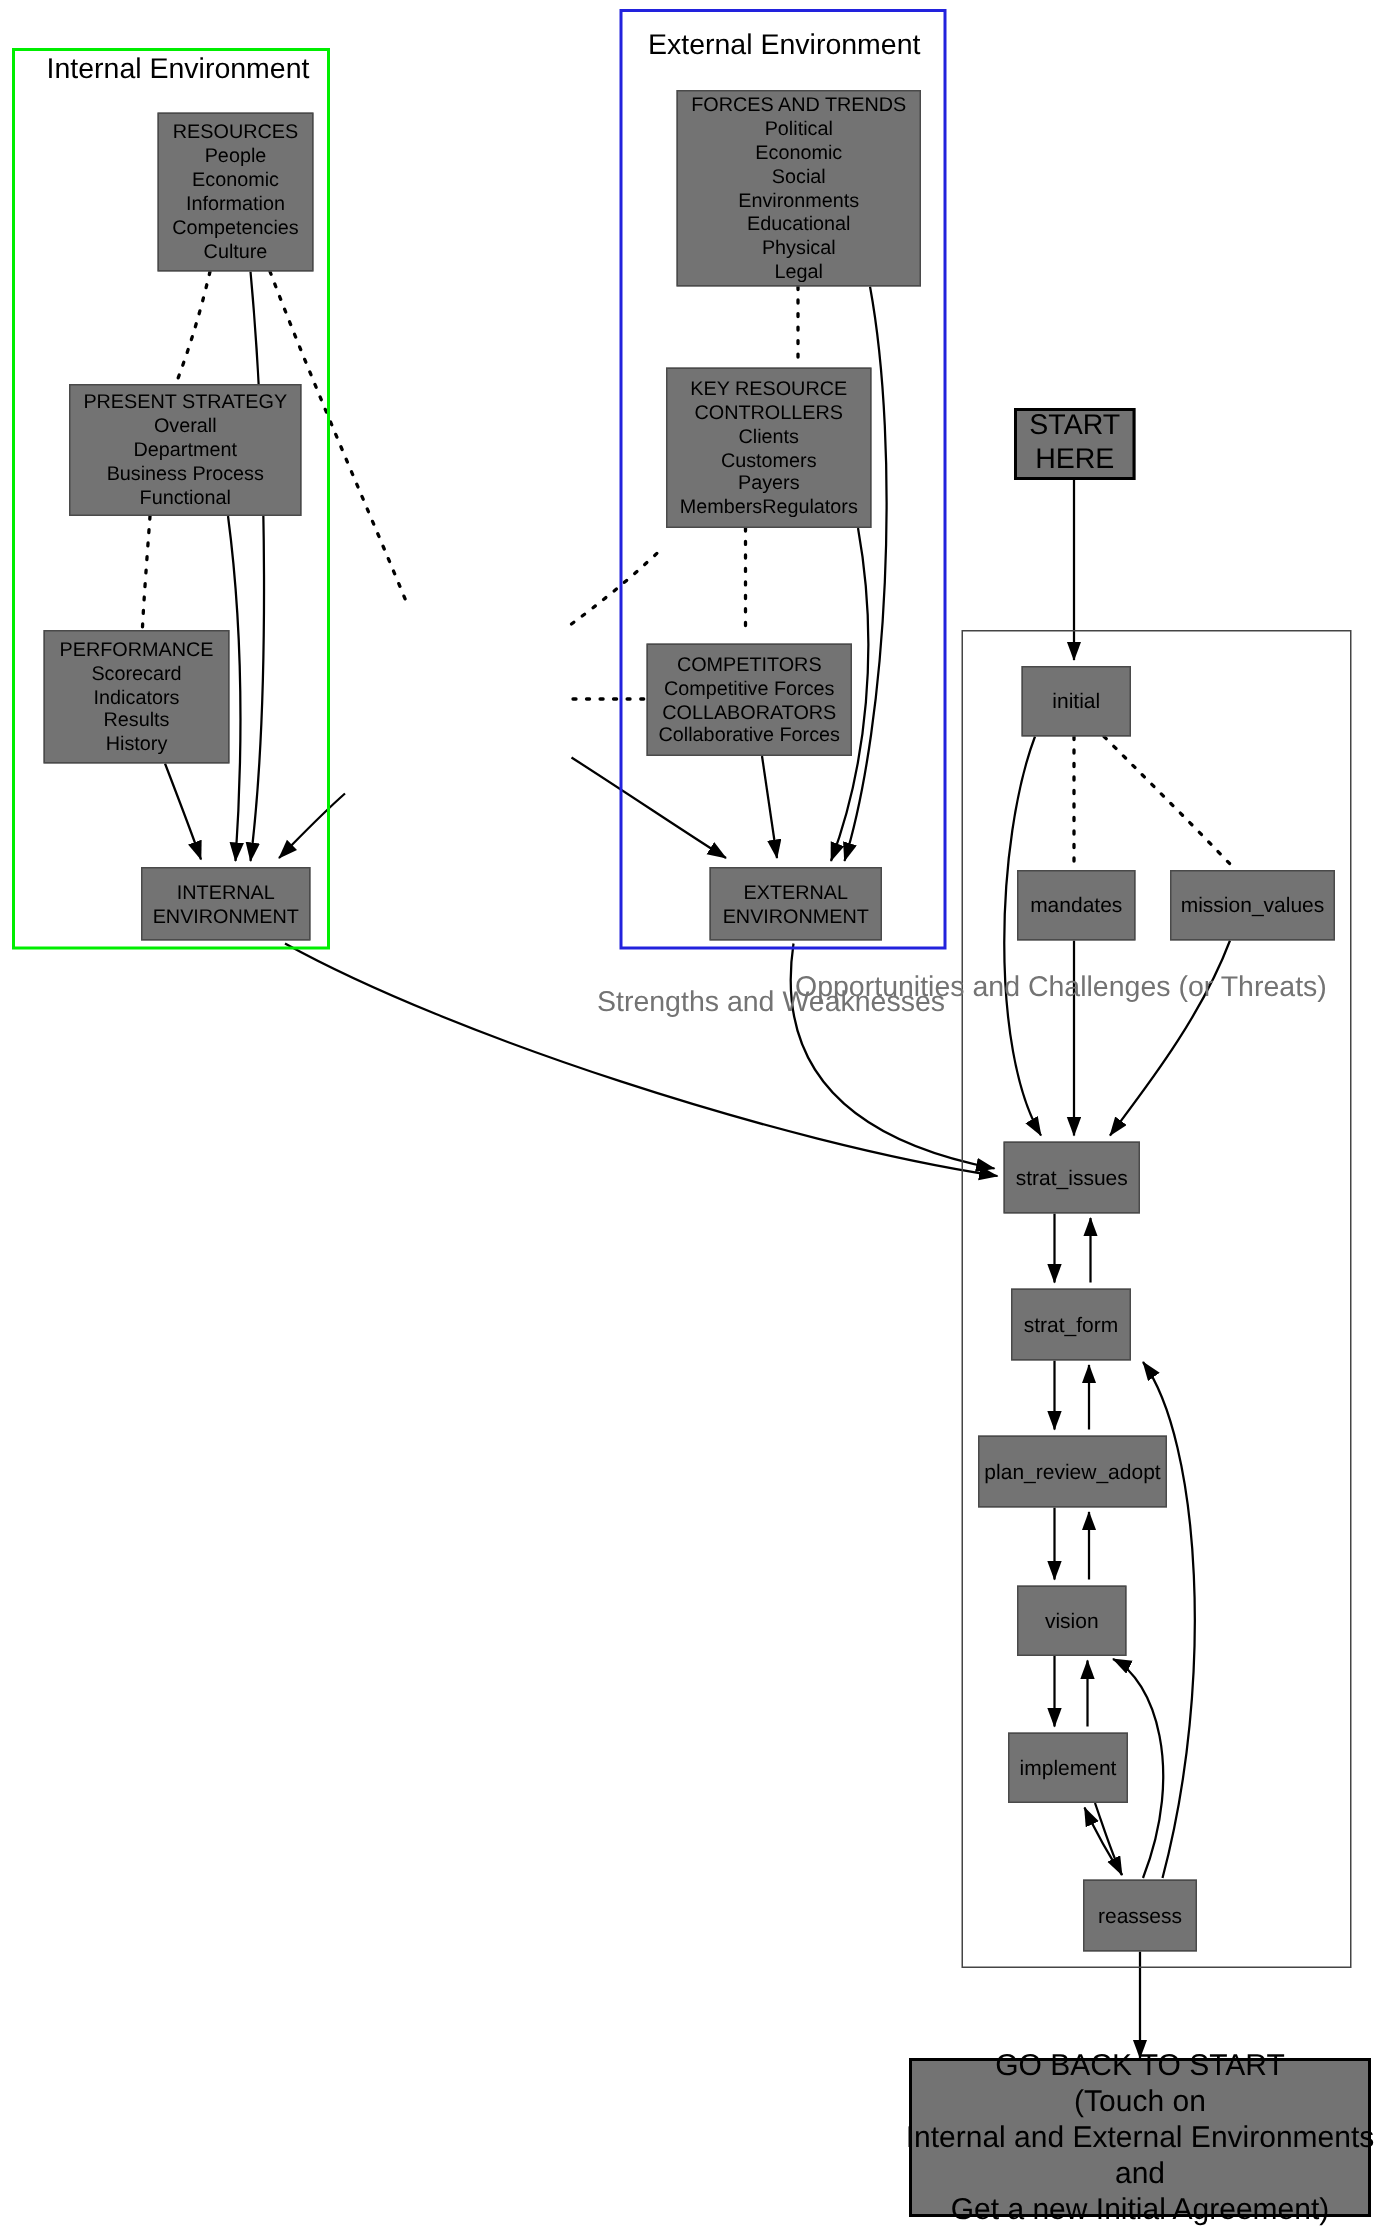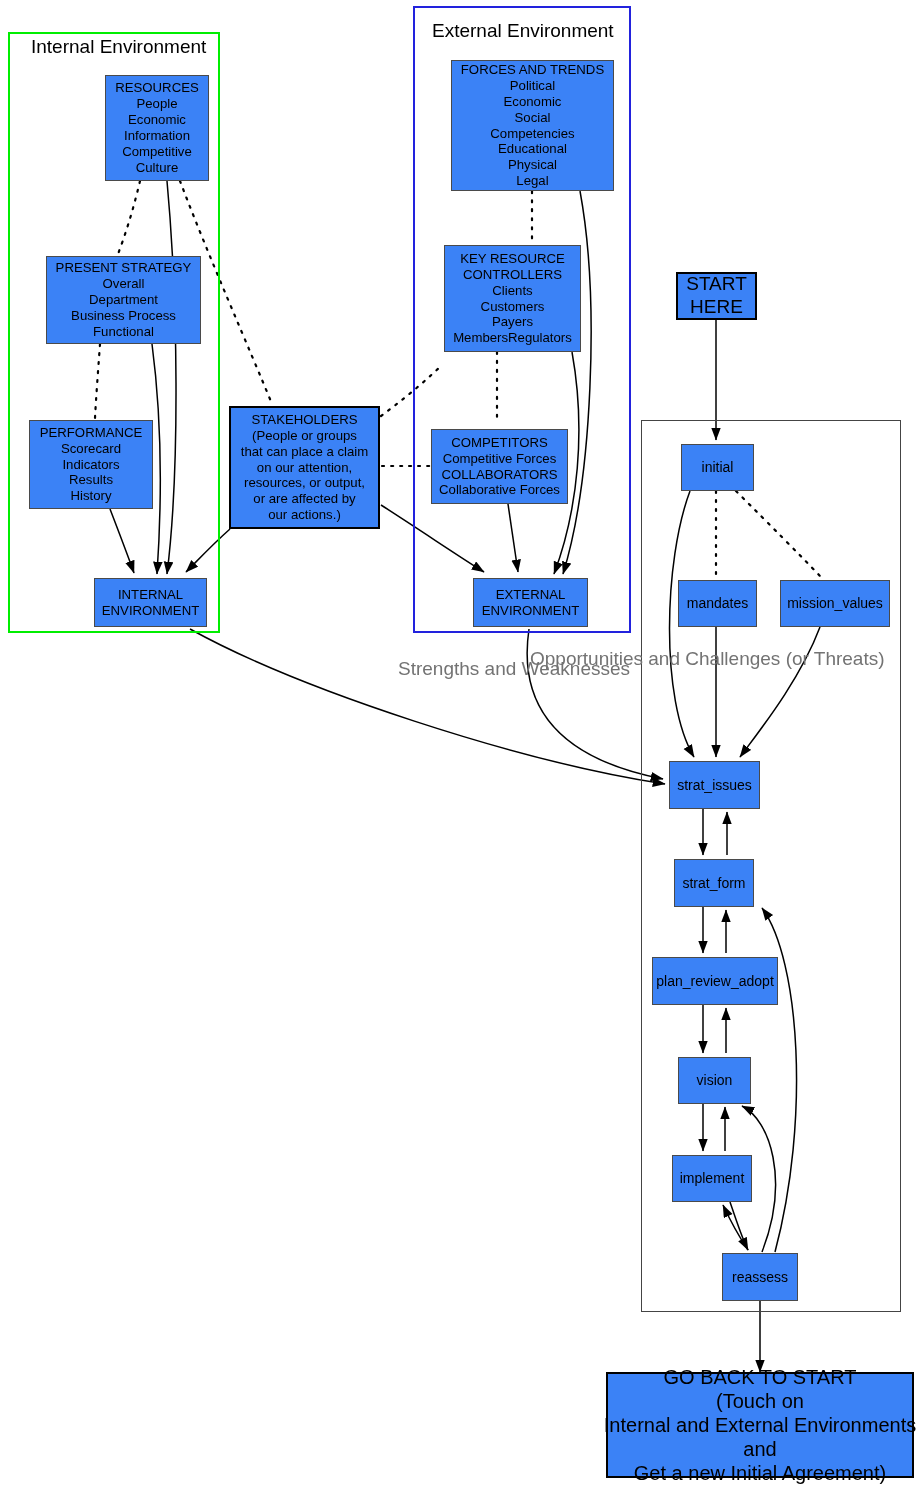--- a/index.html
+++ b/index.html
@@ -6,21 +6,21 @@
   body{font-family:"Liberation Sans",sans-serif;color:#000;}
   #canvas{position:relative;width:921px;height:1485px;overflow:hidden;background:#fff;}
   svg#edges{position:absolute;left:0;top:0;width:921px;height:1485px;pointer-events:none;}
 
   .cluster{position:absolute;box-sizing:border-box;background:transparent;}
   .cluster.green{border:2px solid #00ee00;}
   .cluster.blue{border:2px solid #2222dd;}
   .cluster.plain{border:1.6px solid #444444;}
   .cluster-title{position:absolute;font-size:19px;color:#000;white-space:nowrap;}
 
-  .node{position:absolute;box-sizing:border-box;background:#3b82f6;
+  .node{position:absolute;box-sizing:border-box;background:#737373;
         border:1.3px solid #4a4a4a;display:flex;flex-direction:column;
         align-items:center;justify-content:center;text-align:center;line-height:1.21;}
   .node.heavy{border:2.6px solid #000000;}
   .node .ln{display:block;white-space:nowrap;}
   .n13{font-size:13.2px;}
   .n14{font-size:14px;}
   .n19{font-size:19px;}
   .n17{font-size:20px;}
 
   .edge-label{position:absolute;text-align:center;font-size:19px;line-height:1.18;
@@ -111,21 +111,21 @@
   <div class="cluster blue" style="left:413px;top:6px;width:218px;height:627px;"></div>
   <div class="cluster-title" style="left:432px;top:20px;">External Environment</div>
 
   <div class="cluster plain" style="left:641px;top:420px;width:260px;height:892px;"></div>
 
   <div class="node n13" style="left:105px;top:75px;width:104px;height:106px;">
     <span class="ln">RESOURCES</span>
     <span class="ln">People</span>
     <span class="ln">Economic</span>
     <span class="ln">Information</span>
-    <span class="ln">Competitive</span>
+    <span class="ln">Competencies</span>
     <span class="ln">Culture</span>
   </div>
 
   <div class="node n13" style="left:26px;top:256px;width:155px;height:88px;margin-left:20px;">
     <span class="ln">PRESENT STRATEGY</span>
     <span class="ln">Overall</span>
     <span class="ln">Department</span>
     <span class="ln">Business Process</span>
     <span class="ln">Functional</span>
   </div>
@@ -141,21 +141,21 @@
   <div class="node n13" style="left:94px;top:578px;width:113px;height:49px;">
     <span class="ln">INTERNAL</span>
     <span class="ln">ENVIRONMENT</span>
   </div>
 
   <div class="node n13" style="left:451px;top:60px;width:163px;height:131px;">
     <span class="ln">FORCES AND TRENDS</span>
     <span class="ln">Political</span>
     <span class="ln">Economic</span>
     <span class="ln">Social</span>
-    <span class="ln">Competencies</span>
+    <span class="ln">Environments</span>
     <span class="ln">Educational</span>
     <span class="ln">Physical</span>
     <span class="ln">Legal</span>
   </div>
 
   <div class="node n13" style="left:444px;top:245px;width:137px;height:107px;">
     <span class="ln">KEY RESOURCE</span>
     <span class="ln">CONTROLLERS</span>
     <span class="ln">Clients</span>
     <span class="ln">Customers</span>
@@ -168,29 +168,20 @@
     <span class="ln">Competitive Forces</span>
     <span class="ln">COLLABORATORS</span>
     <span class="ln">Collaborative Forces</span>
   </div>
 
   <div class="node n13" style="left:473px;top:578px;width:115px;height:49px;">
     <span class="ln">EXTERNAL</span>
     <span class="ln">ENVIRONMENT</span>
   </div>
 
-  <div class="node heavy n13" style="left:229px;top:406px;width:151px;height:123px;">
-    <span class="ln">STAKEHOLDERS</span>
-    <span class="ln">(People or groups</span>
-    <span class="ln">that can place a claim</span>
-    <span class="ln">on our attention,</span>
-    <span class="ln">resources, or output,</span>
-    <span class="ln">or are affected by</span>
-    <span class="ln">our actions.)</span>
-  </div>
 
   <div class="node heavy n19" style="left:676px;top:272px;width:81px;height:48px;">
     <span class="ln">START</span>
     <span class="ln">HERE</span>
   </div>
 
   <div class="node n14" style="left:681px;top:444px;width:73px;height:47px;">
     <span class="ln">initial</span>
   </div>
 

